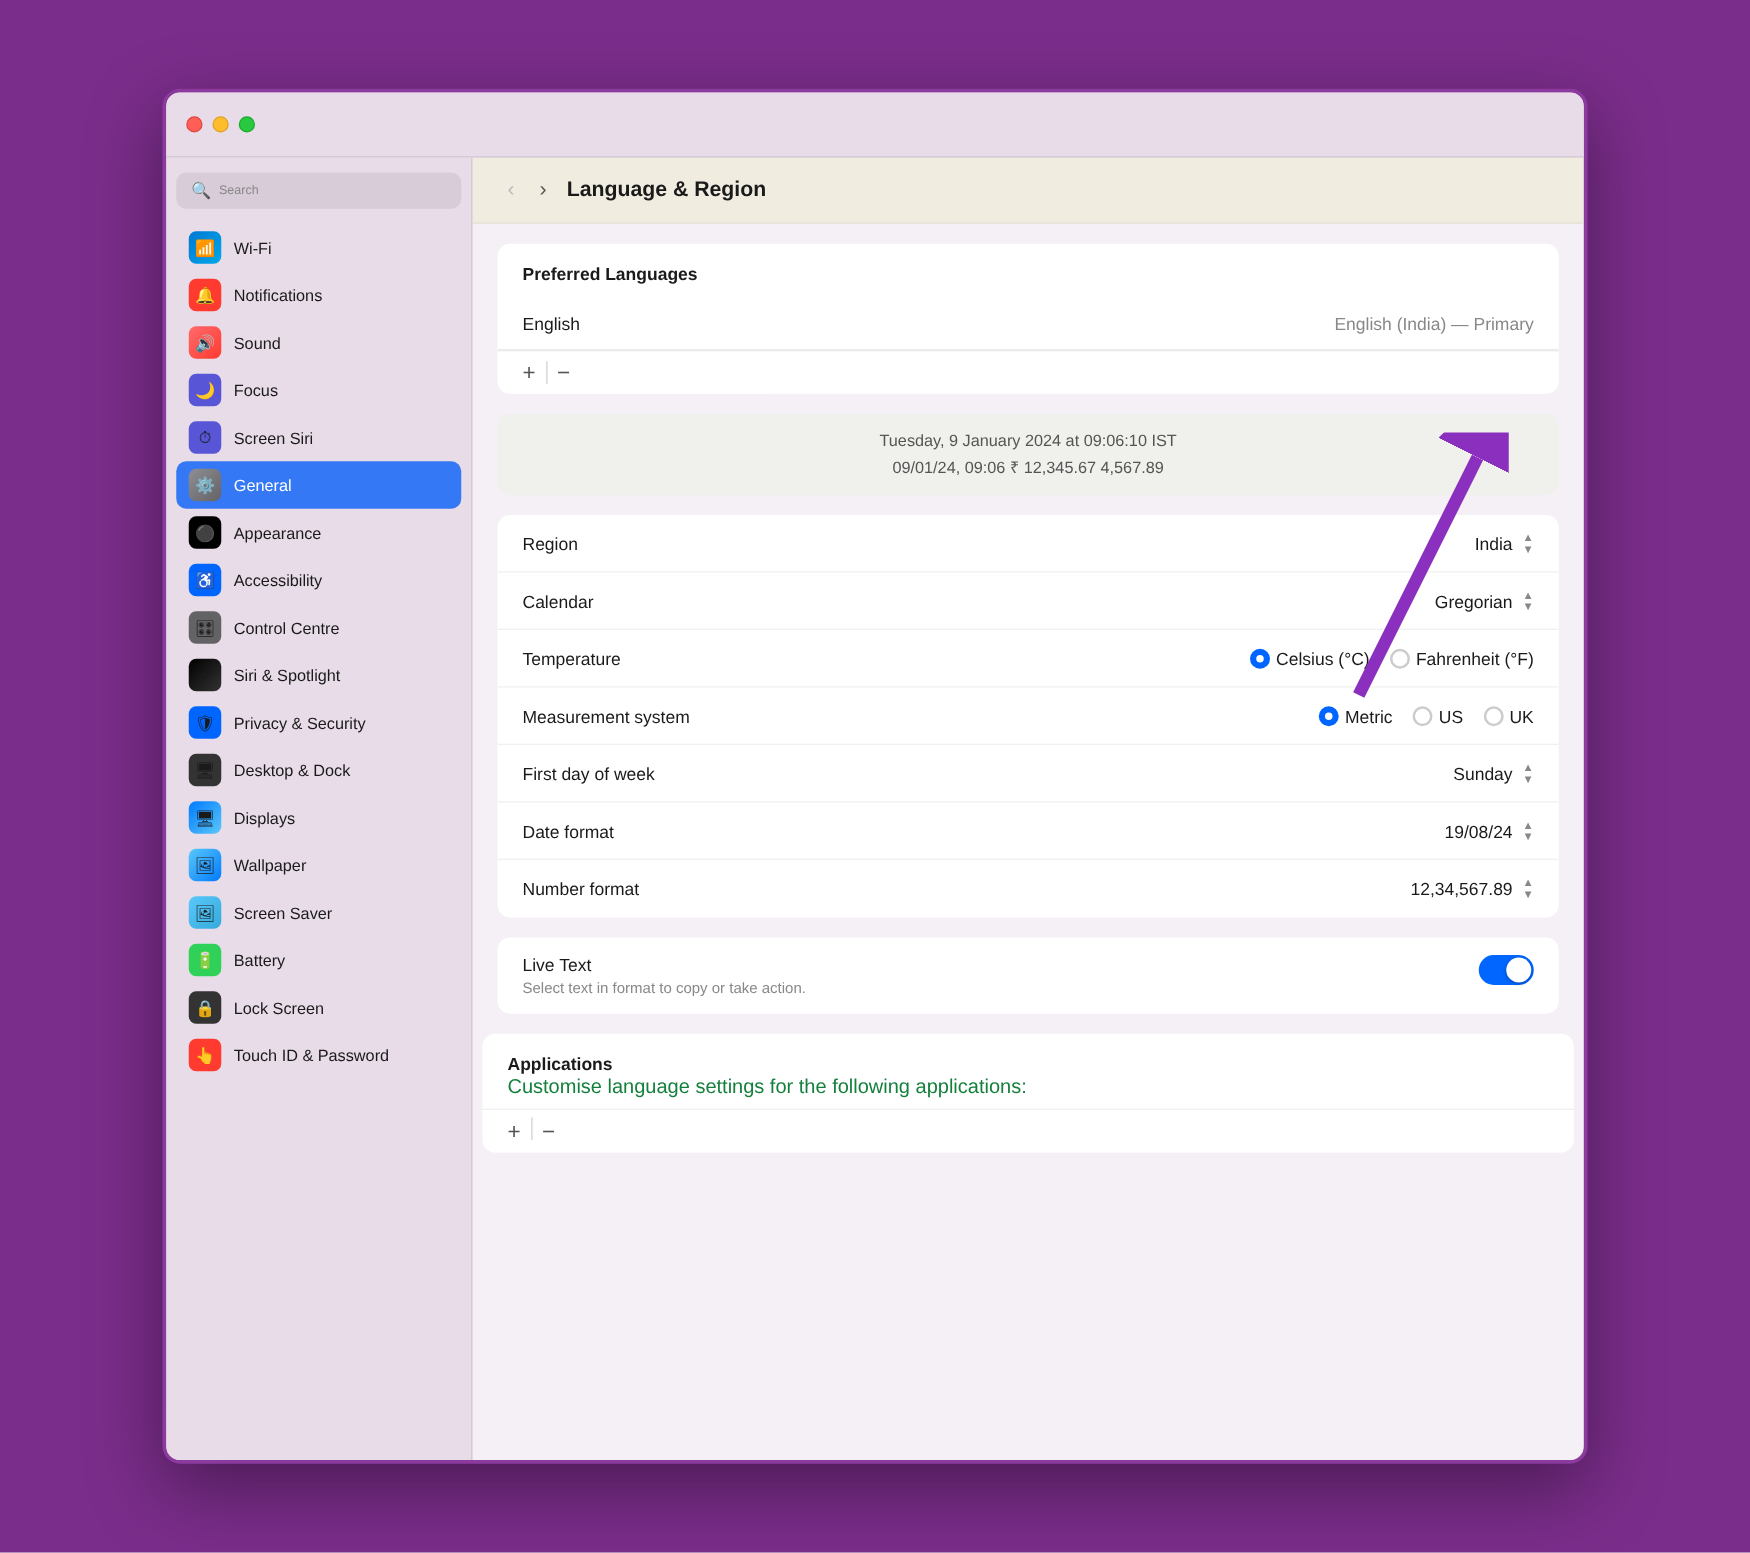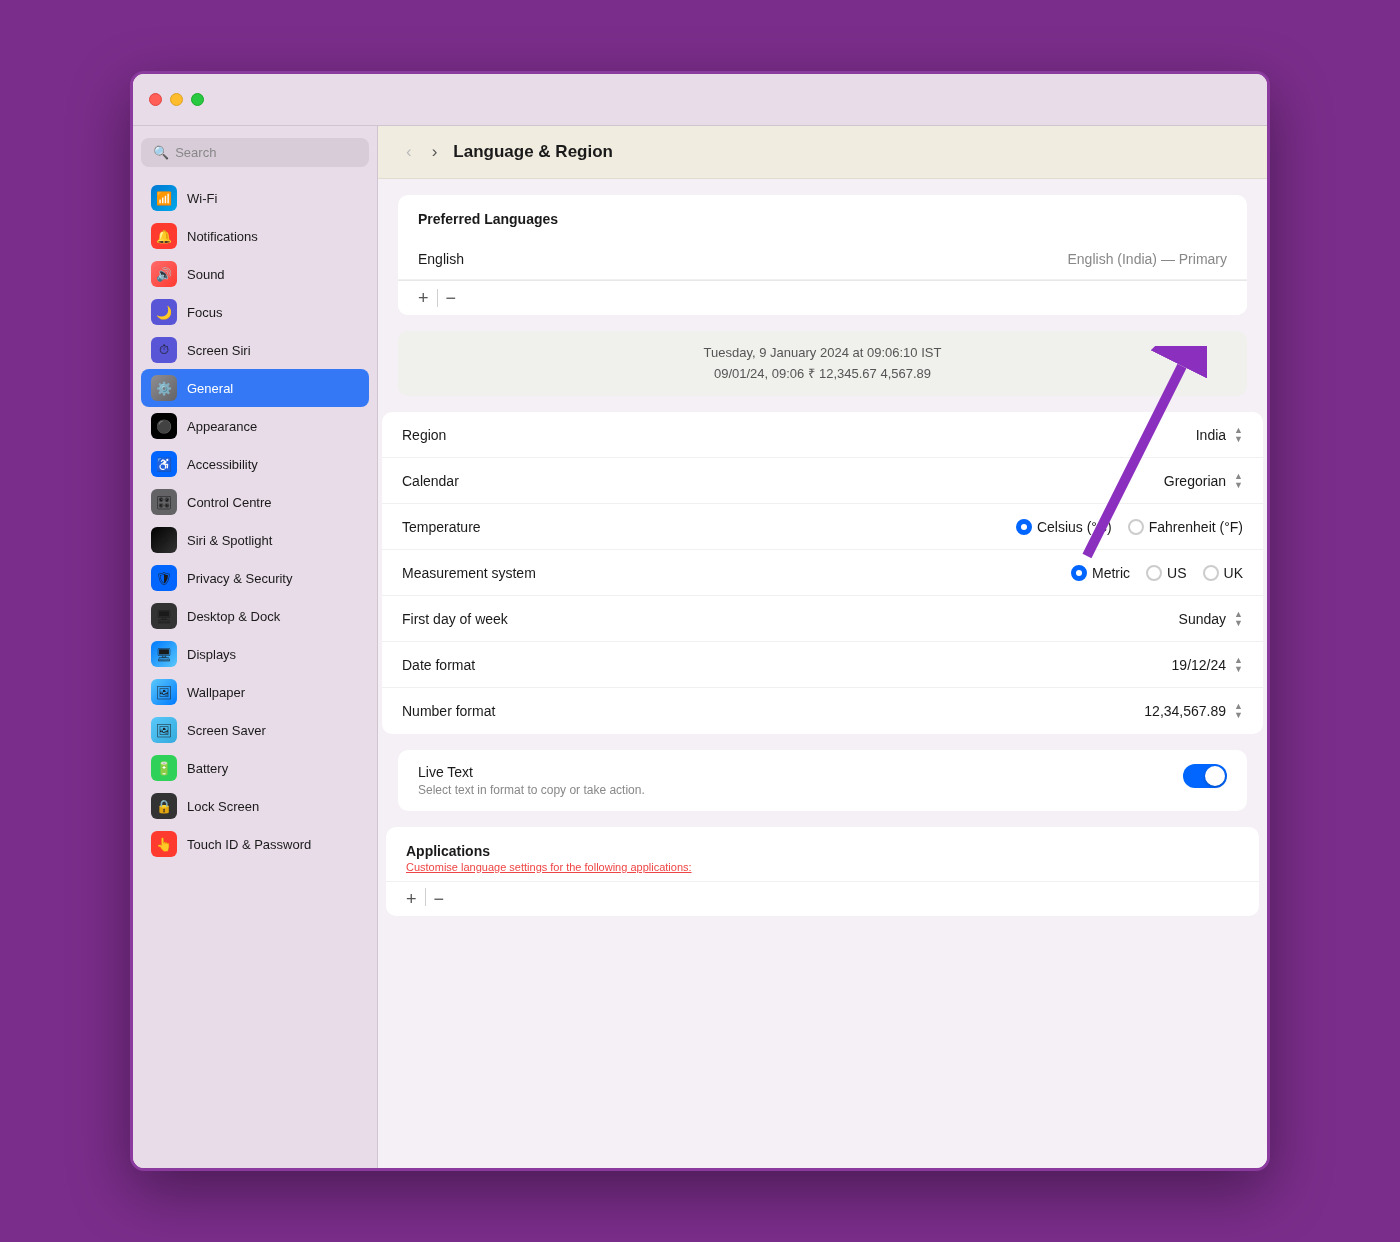--- a/index.html
+++ b/index.html
@@ -64,21 +64,21 @@
       border-radius: 8px;
       padding: 7px 12px;
       display: flex;
       align-items: center;
       gap: 6px;
       margin-bottom: 10px;
       border: none;
     }
     .search-placeholder {
       color: #888;
-      font-size: 13px;
+      font-size: 10px;
     }
     .sidebar-item {
       display: flex;
       align-items: center;
       gap: 10px;
       padding: 6px 10px;
       border-radius: 8px;
       cursor: pointer;
       color: #1a1a1a;
       font-size: 13px;
@@ -198,21 +198,21 @@
       margin-bottom: 4px;
     }
     .date-preview-sub {
       font-size: 13px;
       color: #555;
     }
     
     .settings-section {
       background: white;
       border-radius: 10px;
-      margin: 0 4px 16px;
+      margin: 0 20px 16px;
       overflow: hidden;
     }
     .setting-row {
       display: flex;
       align-items: center;
       padding: 13px 20px;
       border-bottom: 1px solid #f0f0f0;
       min-height: 46px;
     }
     .setting-row:last-child { border-bottom: none; }
@@ -298,21 +298,21 @@
     .live-text-title { font-size: 14px; color: #1a1a1a; font-weight: 400; margin-bottom: 3px; }
     .live-text-desc { font-size: 12px; color: #888; }
     
     .applications-section {
       background: white;
       border-radius: 10px;
       margin: 0 8px 16px;
     }
     .app-section-header { padding: 16px 20px 8px; }
     .app-section-title { font-size: 14px; font-weight: 600; color: #1a1a1a; }
-    .app-section-desc { font-size: 11px; color: #ef4444; margin-top: 2px; text-decoration: underline; }
+    .app-section-desc { font-size: 16px; color: #15803d; margin-top: 2px; }
     .app-add-bar {
       display: flex;
       padding: 6px 12px;
       border-top: 1px solid #f0f0f0;
     }
     
     .right-panel-wrapper {
       position: relative;
       flex: 1;
       overflow: hidden;
@@ -520,21 +520,21 @@
             <span class="setting-label">First day of week</span>
             <span class="setting-value">
               <span>Sunday</span>
               <span class="stepper">▲<br>▼</span>
             </span>
           </div>
 
           <div class="setting-row">
             <span class="setting-label">Date format</span>
             <span class="setting-value">
-              <span>19/12/24</span>
+              <span>19/08/24</span>
               <span class="stepper">▲<br>▼</span>
             </span>
           </div>
 
           <div class="setting-row">
             <span class="setting-label">Number format</span>
             <span class="setting-value">
               <span>12,34,567.89</span>
               <span class="stepper">▲<br>▼</span>
             </span>

